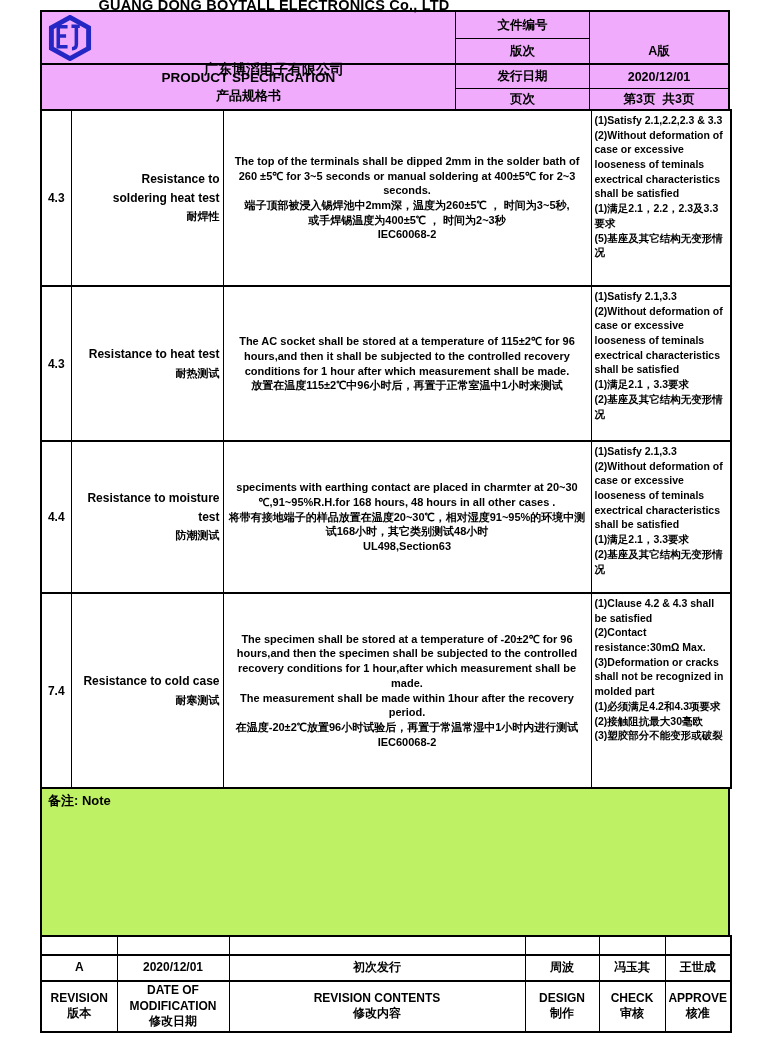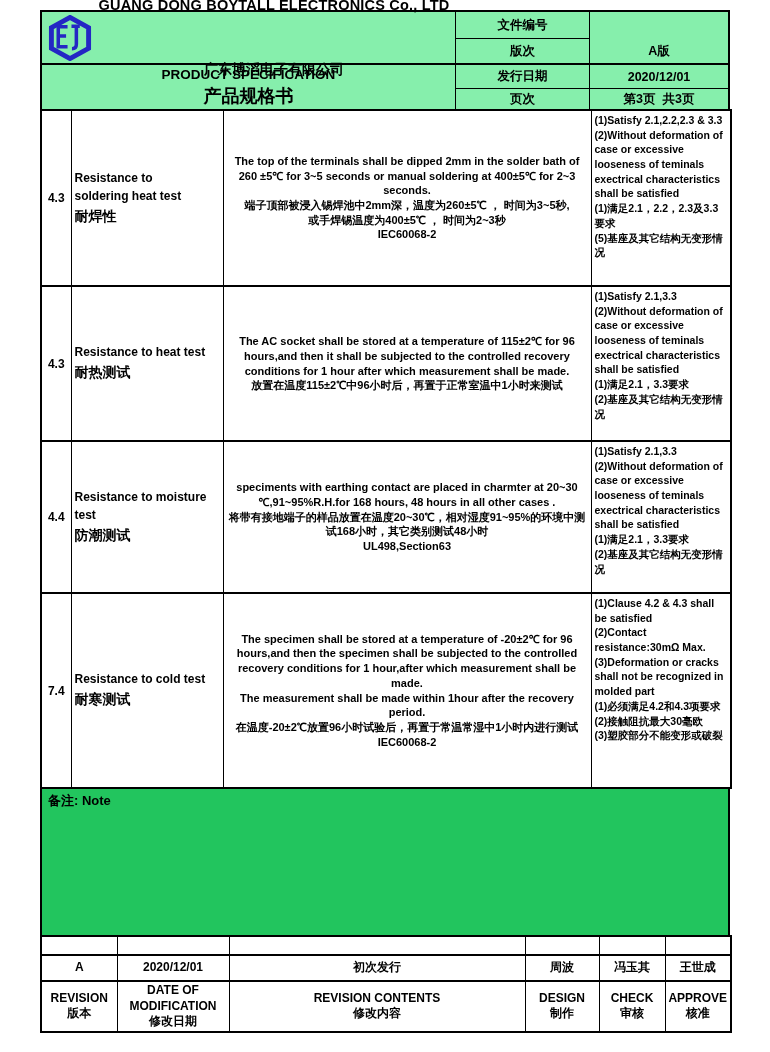--- a/index.html
+++ b/index.html
@@ -8,57 +8,57 @@
     font-family:"Liberation Sans",sans-serif;color:#000;
     -webkit-font-smoothing:antialiased;
   }
   .doc{position:absolute;left:40px;top:10px;width:690px;}
 
   
   .header-grid{
     display:grid;box-sizing:border-box;
     grid-template-columns:414px 134px 138px;
     grid-template-rows:27px 26px 24px 20px;
-    border:2px solid #000;background:#86efac;height:101px;
+    border:2px solid #000;background:#f0abfc;height:101px;
   }
   .hc{
     box-sizing:border-box;display:flex;align-items:center;justify-content:center;
     font-weight:bold;border-right:1px solid #000;border-bottom:1px solid #000;
     white-space:pre-wrap;text-align:center;
   }
   .hc.noright{border-right:none;}
   .hc.nobottom{border-bottom:none;}
   .hc.thickbottom{border-bottom-width:2px;}
   .company-cell{grid-column:1;grid-row:1/3;justify-content:flex-start;padding-left:5px;}
   .title-cell{grid-column:1;grid-row:3/5;flex-direction:column;line-height:1.35;}
   .company-text{flex:1;text-align:center;line-height:1.4;}
   .company-en{font-size:14.5px;letter-spacing:.2px;}
   .company-cn{font-size:14px;}
   .title-en{font-size:13.5px;}
-  .title-cn{font-size:18px;text-align:center;}
+  .title-cn{font-size:13px;text-align:center;}
   .hlabel,.hvalue{font-size:12.5px;}
   .logo{width:46px;height:46px;flex:0 0 46px;}
 
   
   table{border-collapse:collapse;table-layout:fixed;background:#fff;}
   .spec{width:690px;margin-top:-2px;border:2px solid #000;}
   .spec td{
     border:2px solid #000;border-left-width:1px;border-right-width:1px;
     box-sizing:border-box;font-weight:bold;overflow:hidden;
   }
   td.no{text-align:center;vertical-align:middle;font-size:12px;}
-  td.name{text-align:left;vertical-align:middle;font-size:12px;line-height:1.55;padding:0 3px;white-space:pre-wrap;}
-  td.name .cn{font-size:14px;}
+  td.name{text-align:right;vertical-align:middle;font-size:12px;line-height:1.55;padding:0 3px;white-space:pre-wrap;}
+  td.name .cn{font-size:11px;}
   td.desc{vertical-align:middle;font-size:11px;line-height:1.34;padding:3px 5px;white-space:pre-wrap;text-align:center;}
   td.crit{vertical-align:top;font-size:10.5px;line-height:1.4;padding:2px 3px;white-space:pre-wrap;}
 
   
   .note-box{
     box-sizing:border-box;border:2px solid #000;margin-top:-2px;height:150px;
-    padding:3px 6px;font-weight:bold;font-size:13px;background:#22c55e;
+    padding:3px 6px;font-weight:bold;font-size:13px;background:#bef264;
   }
 
   
   .rev{width:690px;margin-top:-2px;border:2px solid #000;}
   .rev td{
     border:2px solid #000;border-left-width:1px;border-right-width:1px;
     box-sizing:border-box;font-weight:bold;text-align:center;vertical-align:middle;
     font-size:12px;white-space:pre-wrap;line-height:1.3;padding:1px 2px;overflow:hidden;
   }
   .rev .colhead .cn{font-size:12px;}
@@ -140,21 +140,21 @@
 将带有接地端子的样品放置在温度20~30℃，相对湿度91~95%的环境中测试168小时，其它类别测试48小时
 UL498,Section63</td>
       <td class="crit">(1)Satisfy 2.1,3.3
 (2)Without deformation of case or excessive looseness of teminals exectrical characteristics shall be satisfied
 (1)满足2.1，3.3要求
 (2)基座及其它结构无变形情况</td>
     </tr>
 
     <tr style="height:195px">
       <td class="no">7.4</td>
-      <td class="name"><span>Resistance to cold test</span><br><span class="cn">耐寒测试</span></td>
+      <td class="name"><span>Resistance to cold case</span><br><span class="cn">耐寒测试</span></td>
       <td class="desc">The specimen shall be stored at a temperature of -20±2℃ for 96 hours,and then the specimen shall be subjected to the controlled recovery conditions for 1 hour,after which measurement shall be made.
 The measurement shall be made within 1hour after the recovery period.
 在温度-20±2℃放置96小时试验后，再置于常温常湿中1小时内进行测试
 IEC60068-2</td>
       <td class="crit">(1)Clause 4.2 &amp; 4.3 shall be satisfied
 (2)Contact resistance:30mΩ Max.
 (3)Deformation or cracks shall not be recognized in molded part
 (1)必须满足4.2和4.3项要求
 (2)接触阻抗最大30毫欧
 (3)塑胶部分不能变形或破裂</td>

